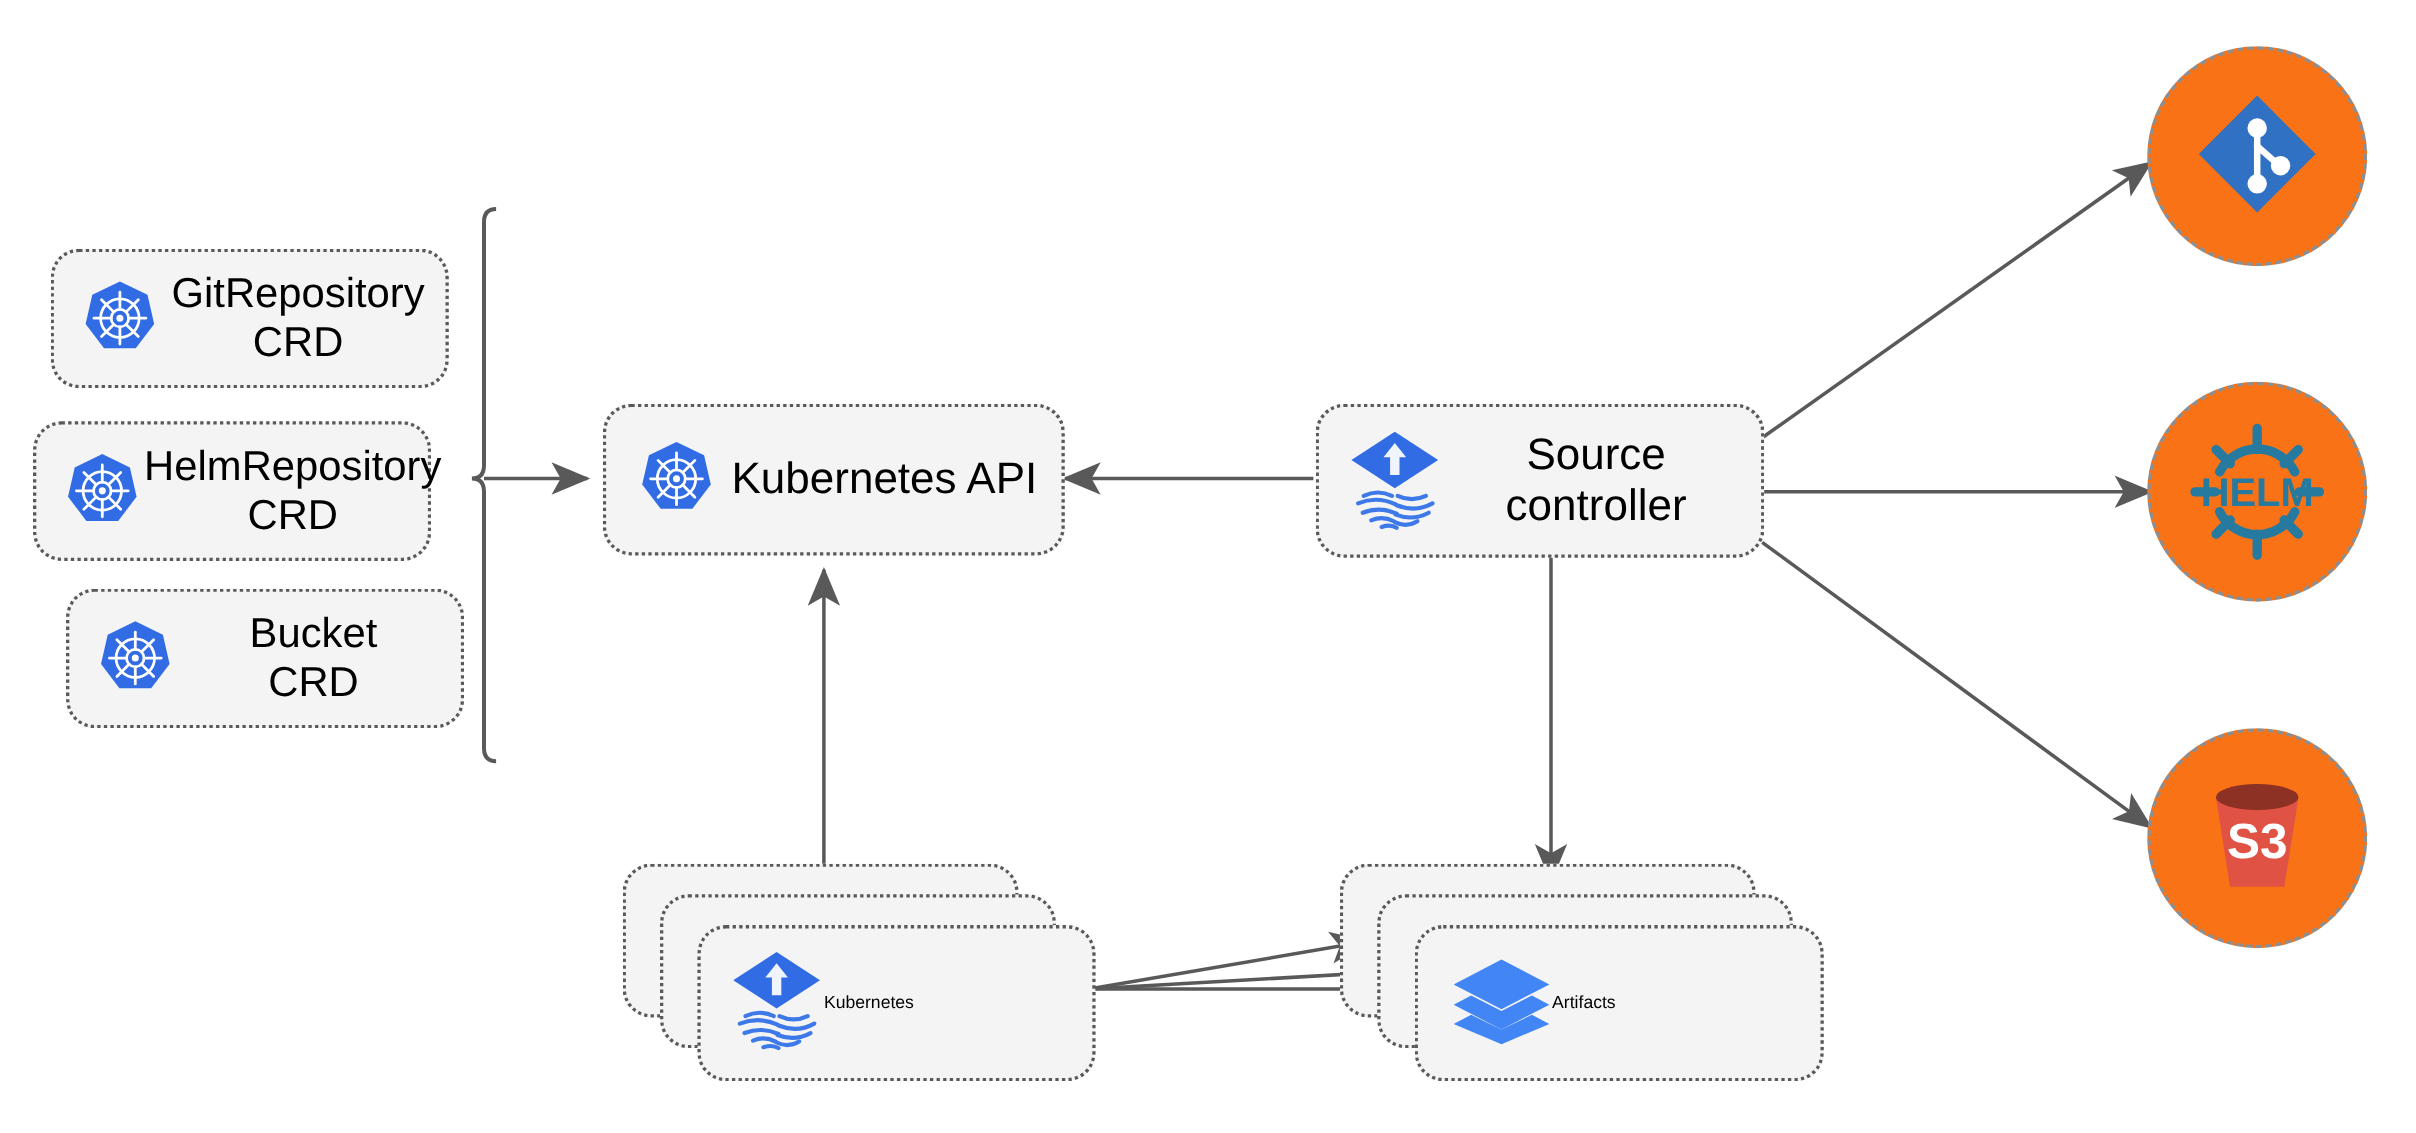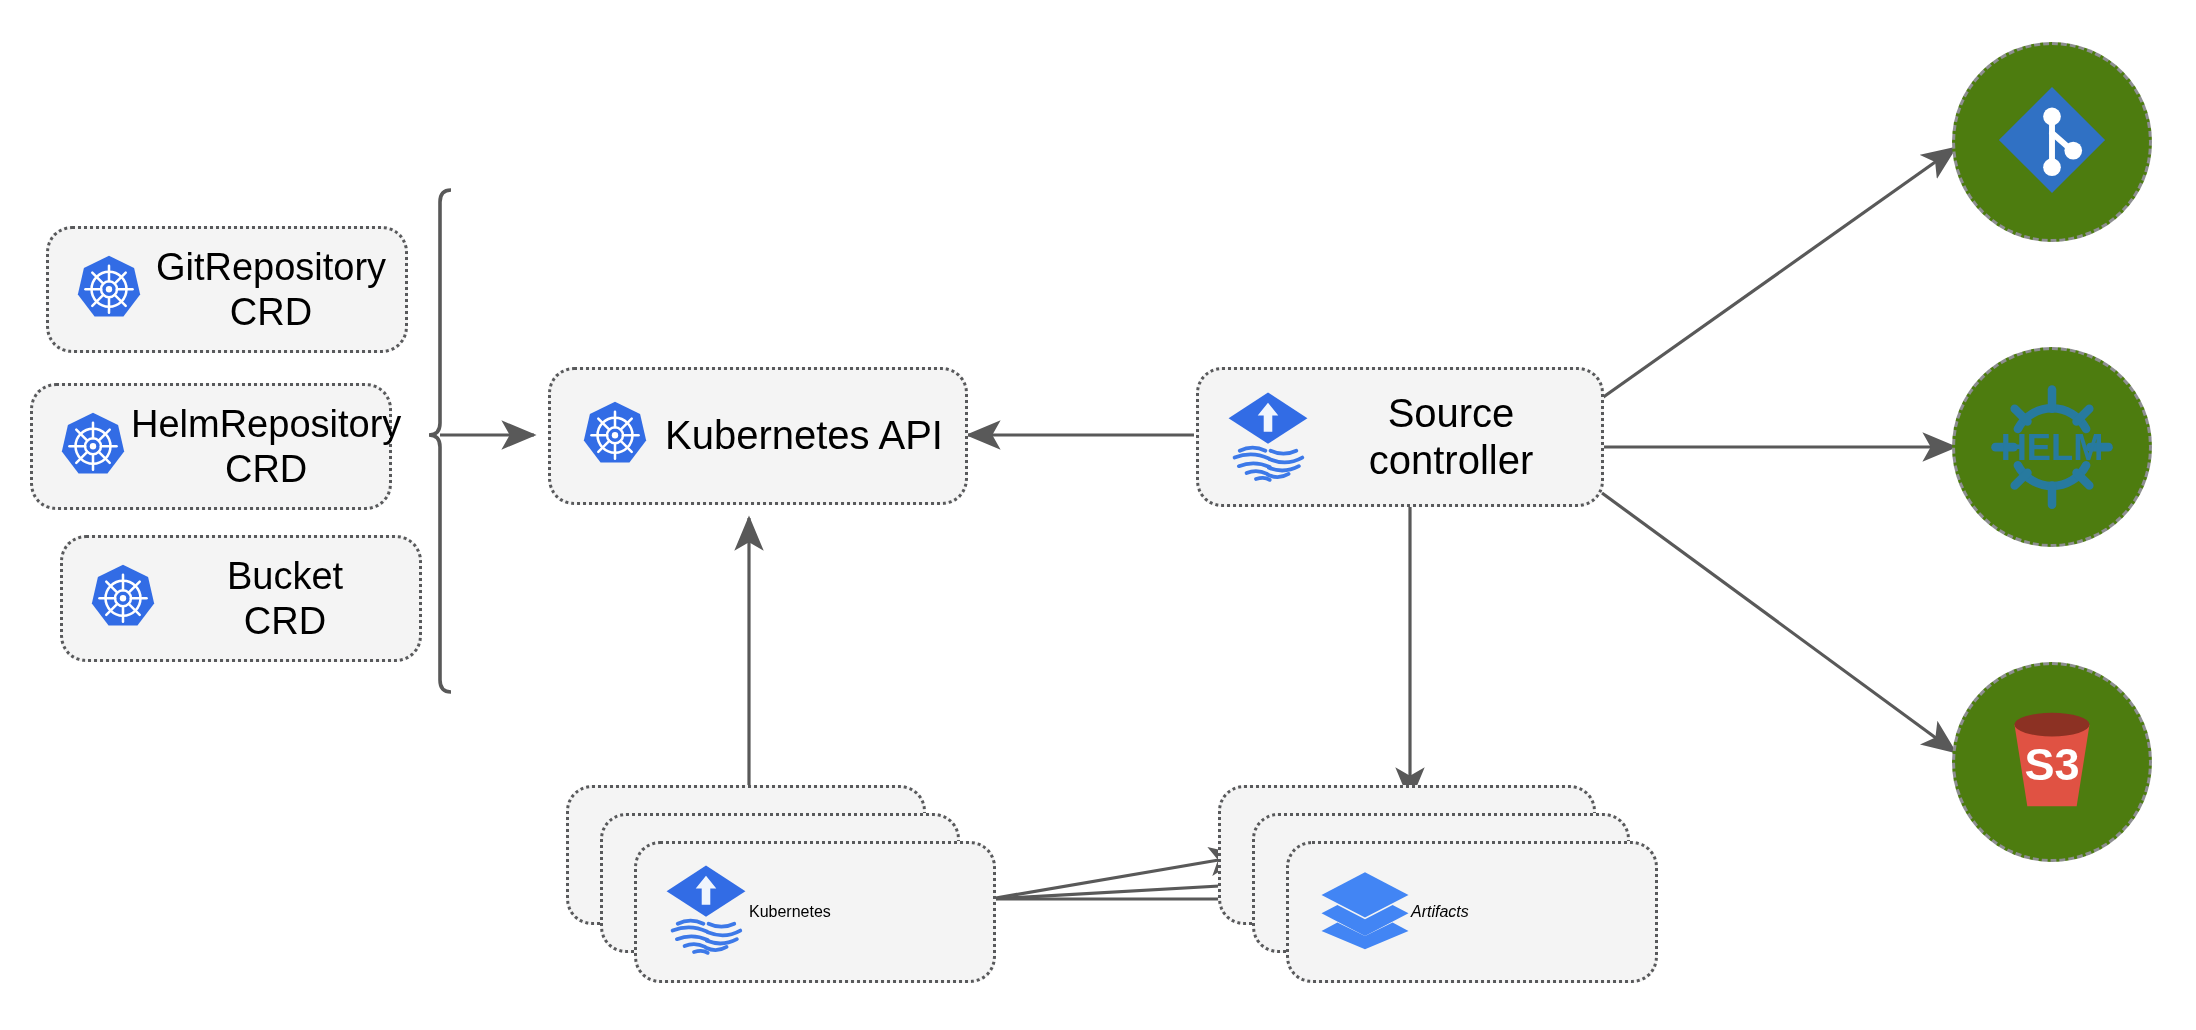--- a/index.html
+++ b/index.html
@@ -51,21 +51,21 @@
     border-radius:26px;
     box-sizing:border-box;
     display:flex;align-items:center;
   }
 
   
   .circ{
     position:absolute;
     border:3px dashed #8d8e90;
     border-radius:50%;
-    background:#4d7c0f;
+    background:#f97316;
     box-sizing:border-box;
     display:flex;align-items:center;justify-content:center;
     z-index:3;
   }
 
   .k8s{width:76px;height:76px;}
   .flux{width:86px;height:96px;}
   .layers{width:92px;height:82px;}
 </style>
 </head>
@@ -235,21 +235,21 @@
           </g>
         </svg>
       </span>
       <span class="lbl">Kubernetes</span>
     </div>
   </div>
 
   <div class="stack" style="left:1218px; top:785px; width:440px; height:200px;">
     <div class="sheet" style="left:0px;  top:0px;  width:378px; height:140px;"></div>
     <div class="sheet" style="left:34px; top:28px; width:378px; height:140px;"></div>
-    <div class="front" style="left:68px; top:56px; width:372px; height:142px; padding-left:30px;font-style:italic;">
+    <div class="front" style="left:68px; top:56px; width:372px; height:142px; padding-left:30px;">
       <span class="ico">
         <svg class="layers" viewBox="0 0 110 98" aria-hidden="true">
           <polygon points="55,4 107,31 55,58 3,31" fill="#4285f4"></polygon>
           <polygon points="22,43 3,53 55,80 107,53 88,43 55,60" fill="#4285f4"></polygon>
           <polygon points="22,64 3,74 55,96 107,74 88,64 55,80" fill="#4285f4"></polygon>
         </svg>
       </span>
       <span class="lbl">Artifacts</span>
     </div>
   </div>

